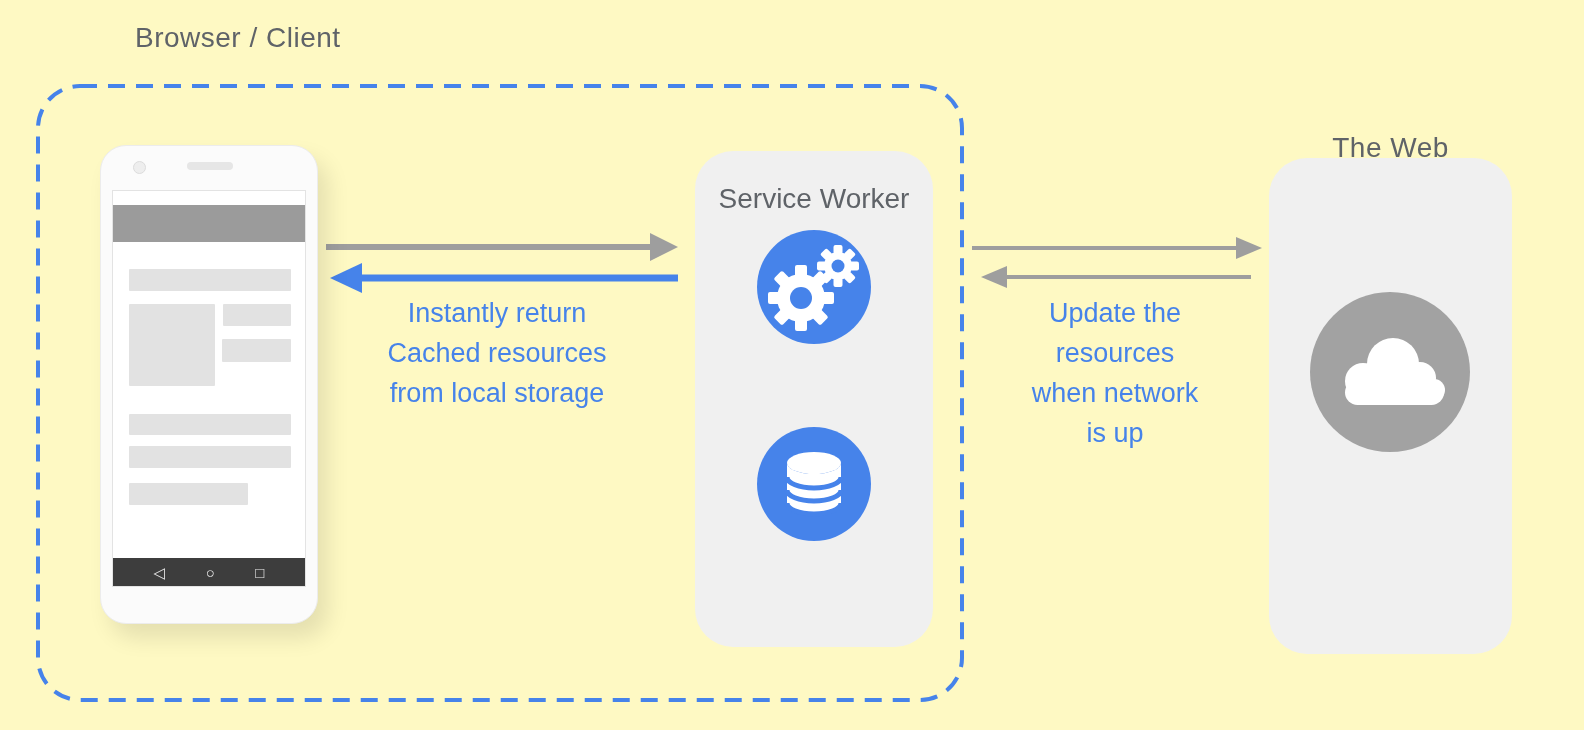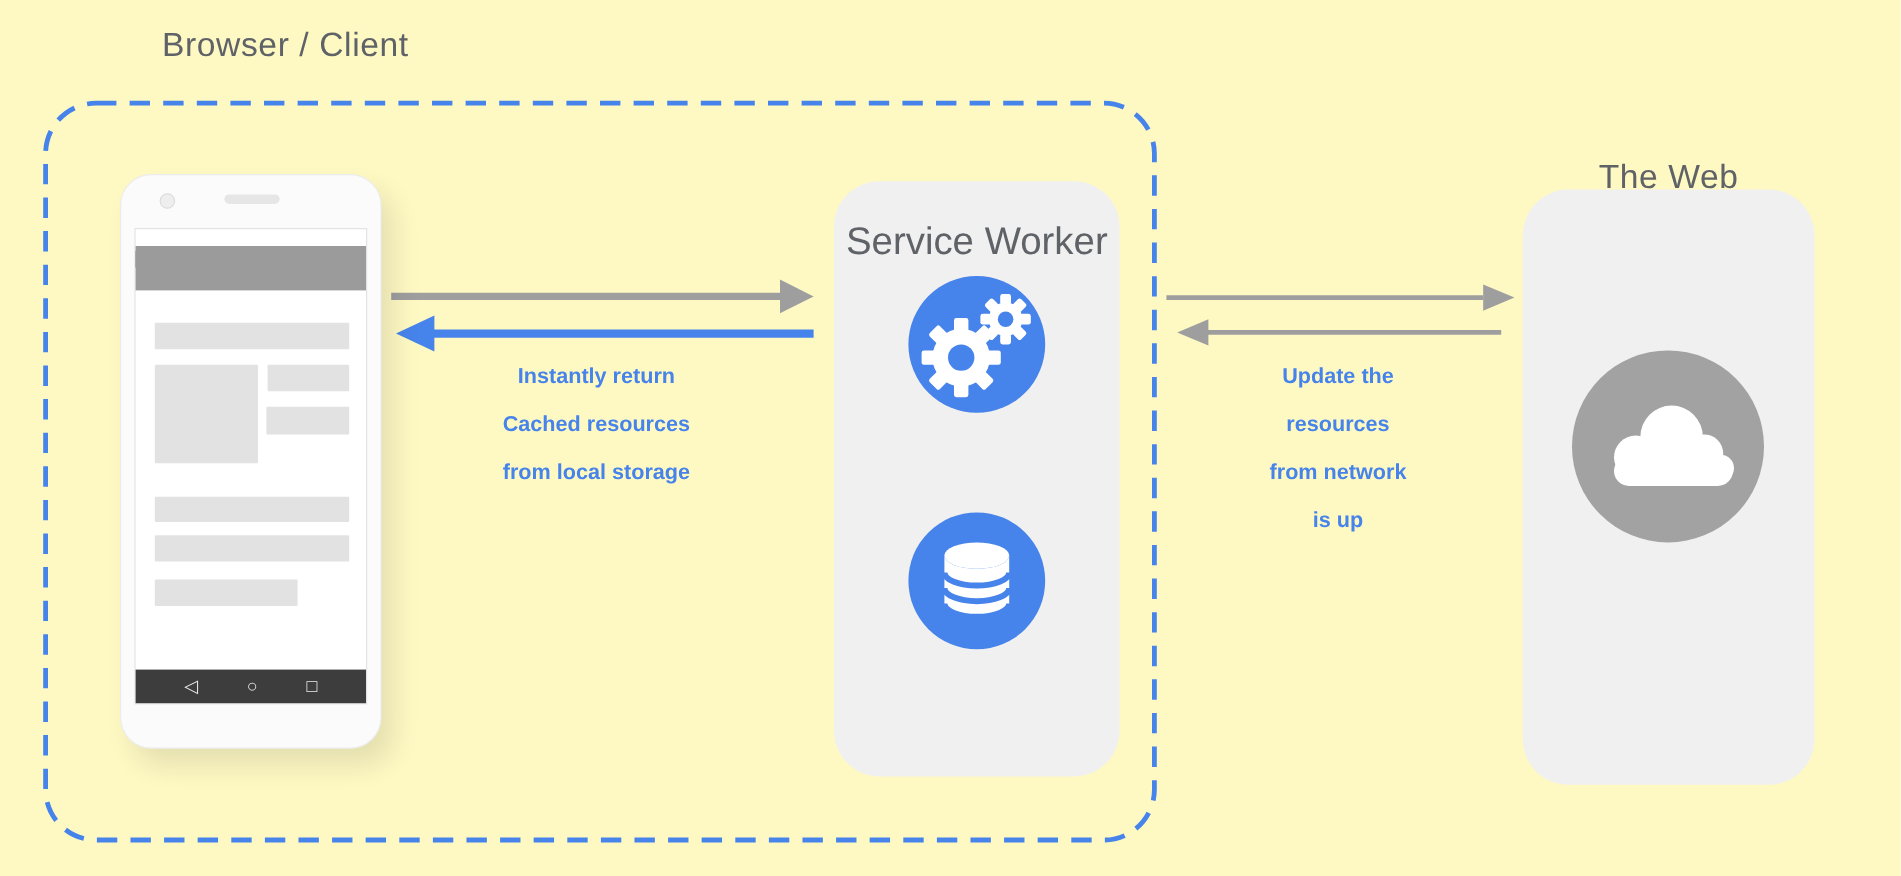--- a/index.html
+++ b/index.html
@@ -36,33 +36,33 @@
   .sk3{left:16px;top:255px;width:162px;height:22px;}
   .sk4{left:16px;top:292px;width:119px;height:22px;}
   .navbar{position:absolute;left:0;top:367px;width:100%;height:28px;background:#3d3d3d;
           display:flex;justify-content:space-evenly;align-items:center;}
   .navbar span{color:#e9e9e9;font-size:15px;line-height:15px;}
 
   
   .panel{position:absolute;background:#f0f0f0;border-radius:38px;}
   .sw-box{left:695px;top:151px;width:238px;height:496px;}
   .web-box{left:1269px;top:158px;width:243px;height:496px;}
-  .panel-title{position:absolute;left:0;width:100%;text-align:center;color:#5f6368;font-size:32px;}
+  .panel-title{position:absolute;left:0;width:100%;text-align:center;color:#5f6368;font-size:28px;}
   .sw-title{top:32px;}
   .cache-title{top:408px;font-size:25px;}
   .blue-circle{position:absolute;width:114px;height:114px;border-radius:50%;background:#4683ea;
                display:flex;align-items:center;justify-content:center;}
   .gear-circle{left:62px;top:79px;}
   .cache-circle{left:62px;top:276px;}
   .web-circle{position:absolute;left:41px;top:134px;width:160px;height:160px;border-radius:50%;
               background:#a2a2a2;display:flex;align-items:center;justify-content:center;}
 
   
-  .flow-label{position:absolute;color:#4683ea;font-size:18px;line-height:40px;text-align:center;
-              white-space:pre-line;font-weight:bold;}
+  .flow-label{position:absolute;color:#4683ea;font-size:27px;line-height:40px;text-align:center;
+              white-space:pre-line;}
   .cache-return-label{left:330px;top:293px;width:334px;}
   .network-update-label{left:980px;top:293px;width:270px;}
 </style>
 </head>
 <body>
 
 <div class="canvas">
 
   <svg class="overlay" viewBox="0 0 1584 730">
     <rect x="38" y="86" width="924" height="614" rx="42" fill="none" stroke="#4683ea" stroke-width="4" stroke-dasharray="17 11"></rect>
@@ -190,16 +190,16 @@
         </g>
       </svg>
     </div>
   </div>
 
   <div class="flow-label cache-return-label">Instantly return
 Cached resources
 from local storage</div>
   <div class="flow-label network-update-label">Update the
 resources
-from network
+when network
 is up</div>
 
 </div>
 
 </body></html>

